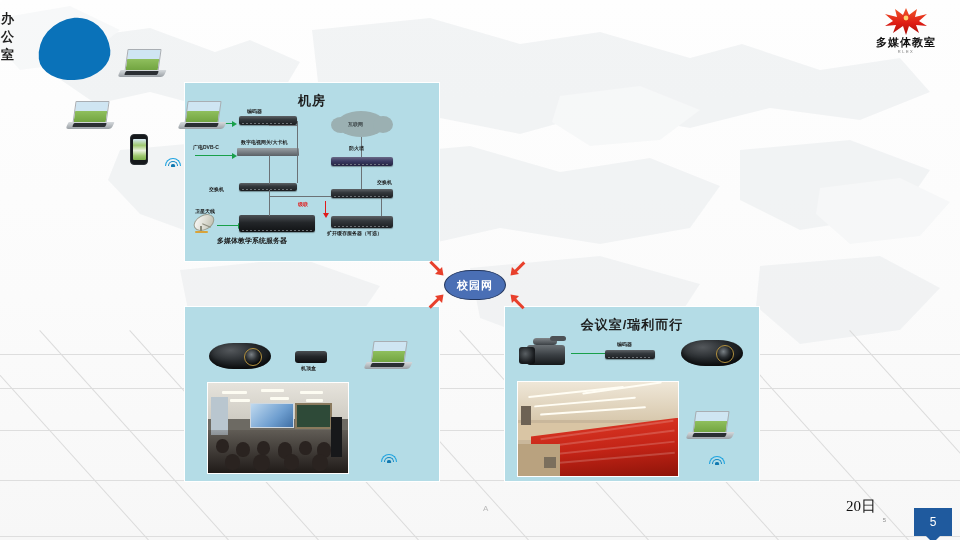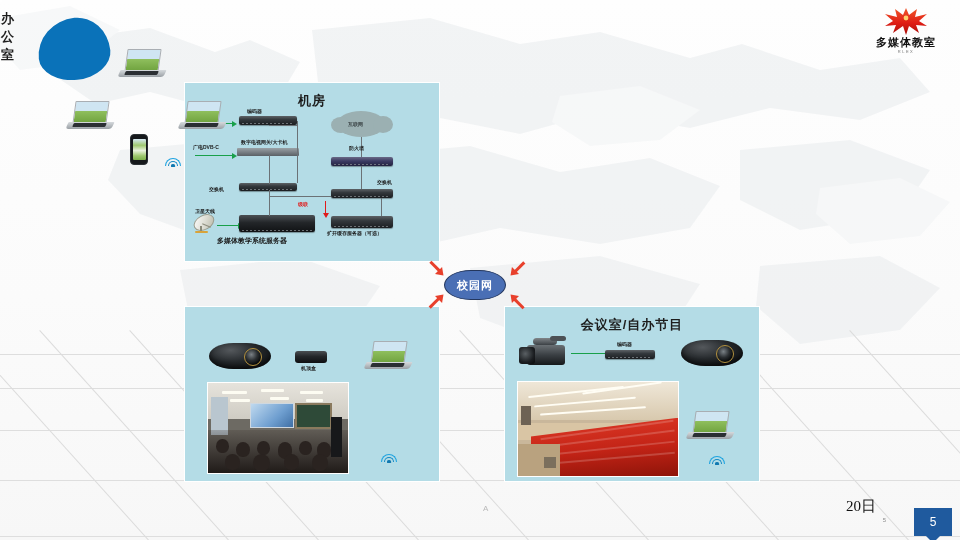--- a/index.html
+++ b/index.html
@@ -343,21 +343,21 @@
     </div>
 
     <div class="wifi" style="left:196px;top:148px;">
       <span class="w1"></span>
         <span class="w2"></span>
         <span class="w3"></span>
     </div>
   </div>
 
   <div class="panel" id="p-huiyi">
-    <div class="panel-title">会议室/自办节目</div>
+    <div class="panel-title">会议室/瑞利而行</div>
 
     <div class="cam" style="left:14px;top:30px;width:52px;height:32px;">
       <div class="hand"></div>
         <div class="mic"></div>
         <div class="body"></div>
         <div class="lens"></div>
     </div>
     <div class="arrow-g" style="left:66px;top:46px;width:36px;background:#18a04a;"></div>
     <div class="lbl" style="left:112px;top:34px;">编码器</div>
     <div class="dev rack" style="left:100px;top:43px;width:50px;height:9px;"></div>

